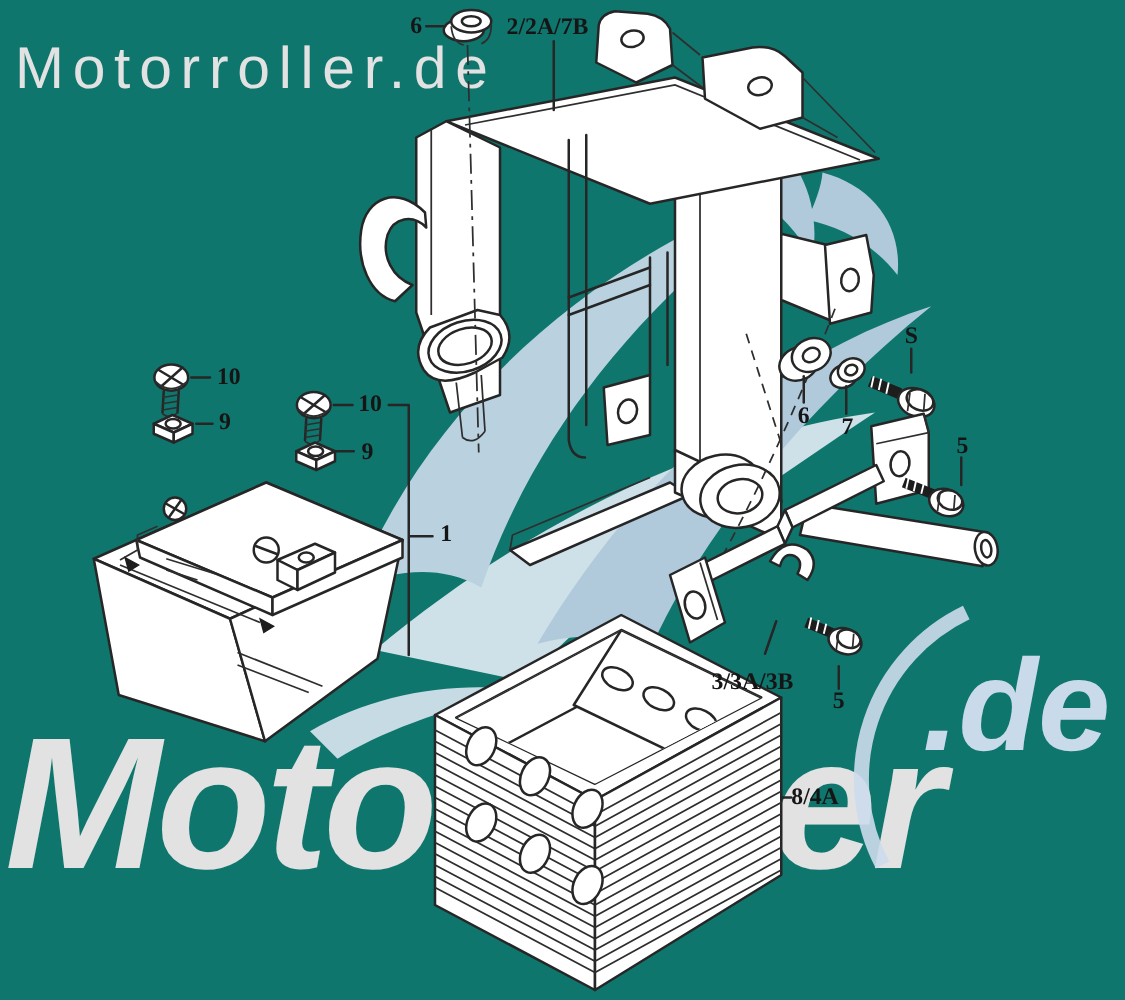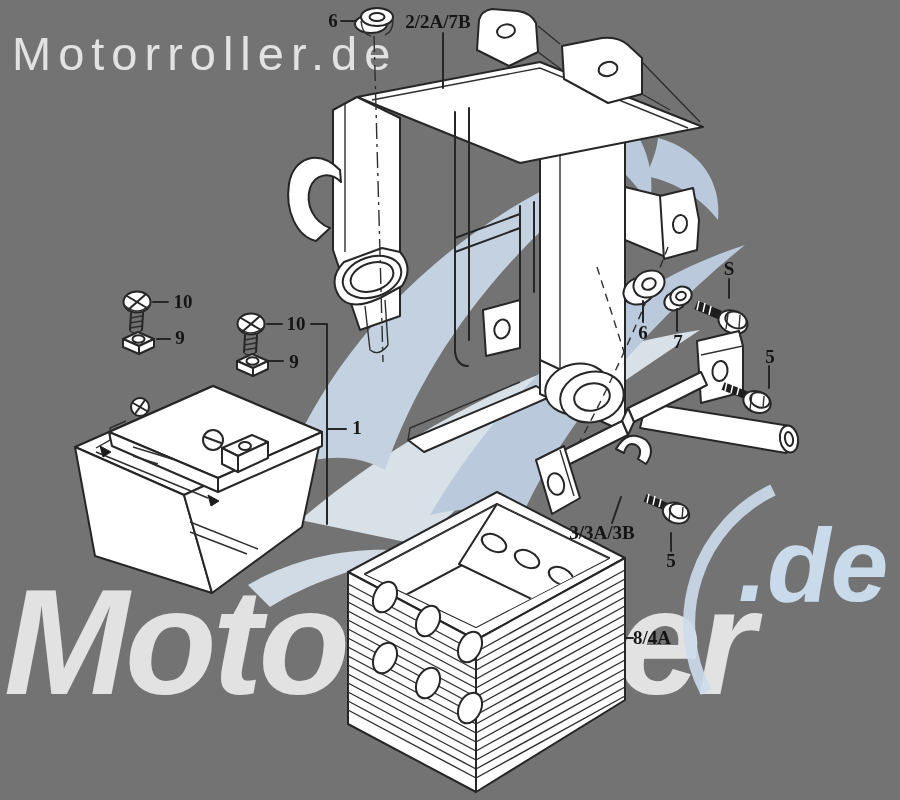--- a/index.html
+++ b/index.html
@@ -1,16 +1,16 @@
 <!DOCTYPE html>
 <html><head>
 <meta charset="utf-8">
 <style>
   html,body{margin:0;padding:0;background:#fff;}
-  #stage{position:relative;width:900px;height:800px;background:#737373;overflow:hidden;
+  #stage{position:relative;width:900px;height:800px;background:#0f766e;overflow:hidden;
          font-family:"Liberation Sans",sans-serif;}
   .wm-topleft{position:absolute;left:12px;top:26px;font-size:47px;letter-spacing:7px;
               color:#e2e2e2;font-weight:400;z-index:0;white-space:nowrap;}
   .wm-bottom{position:absolute;left:4px;top:556px;font-size:150px;font-style:italic;
              font-weight:700;letter-spacing:-4px;color:#e2e2e2;z-index:0;white-space:nowrap;}
   .wm-de{position:absolute;left:738px;top:506px;font-size:104px;font-style:italic;
          font-weight:700;color:#c9daeb;z-index:0;white-space:nowrap;}
   svg.art{position:absolute;left:0;top:0;z-index:1;}
   .lbl{position:absolute;transform:translate(-50%,-50%);
        font-family:"Liberation Serif",serif;font-weight:700;font-size:19px;color:#151515;
@@ -271,16 +271,16 @@
   <div class="lbl" style="left:438px;top:22px">2/2A/7B</div>
   <div class="lbl" style="left:183px;top:302px">10</div>
   <div class="lbl" style="left:180px;top:338px">9</div>
   <div class="lbl" style="left:296px;top:324px">10</div>
   <div class="lbl" style="left:294px;top:362px">9</div>
   <div class="lbl" style="left:357px;top:428px">1</div>
   <div class="lbl" style="left:643px;top:333px">6</div>
   <div class="lbl" style="left:678px;top:342px">7</div>
   <div class="lbl" style="left:729px;top:269px">S</div>
   <div class="lbl" style="left:770px;top:357px">5</div>
-  <div class="lbl" style="left:602px;top:533px">3/3A/3B</div>
+  <div class="lbl" style="left:602px;top:546px">3/3A/3B</div>
   <div class="lbl" style="left:671px;top:561px">5</div>
   <div class="lbl" style="left:652px;top:638px">8/4A</div>
 </div>
 
 </body></html>

